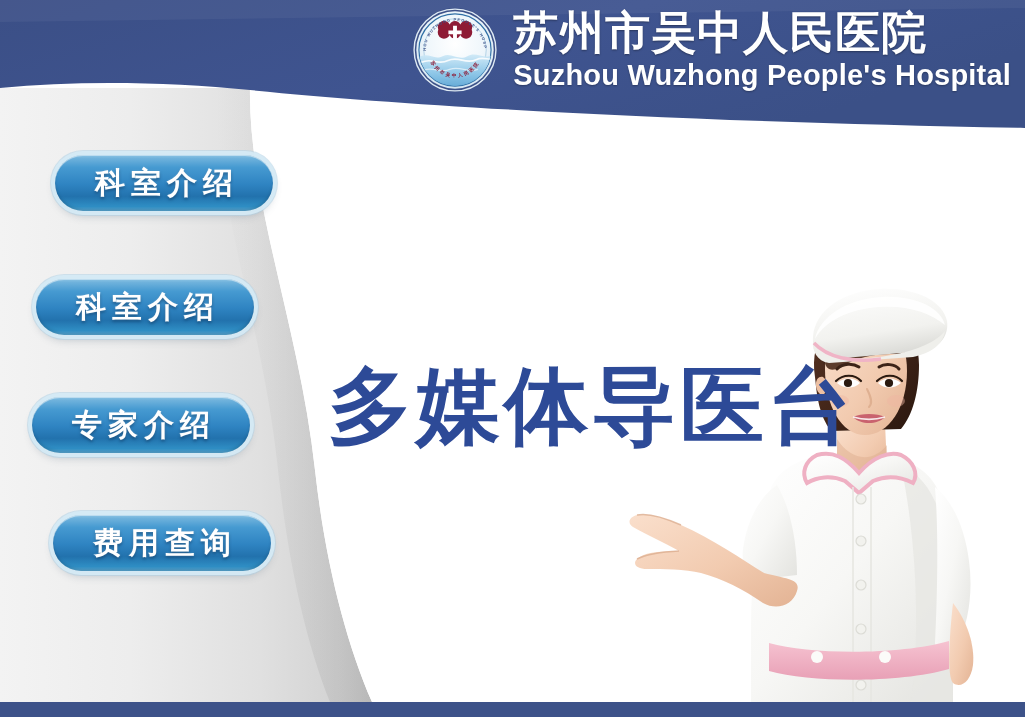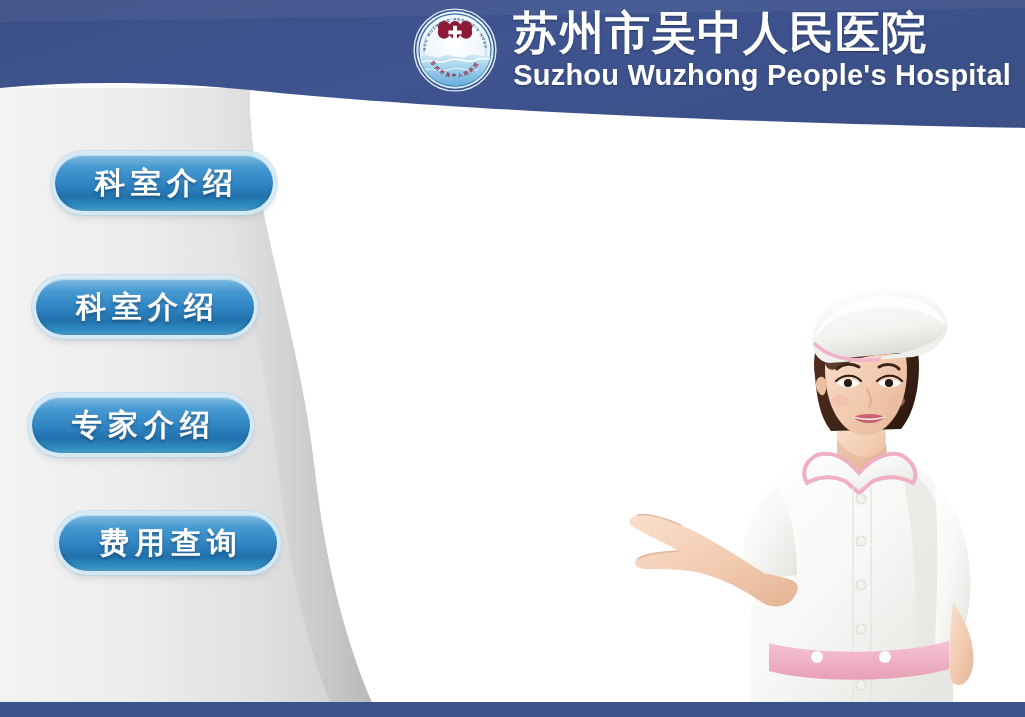--- a/index.html
+++ b/index.html
@@ -67,21 +67,21 @@
   }
   .nav-btn .label{
     color:#ffffff; font-size:30px; font-weight:bold;
     letter-spacing:6px; text-indent:6px;
     text-shadow:0 2px 3px rgba(10,50,90,.55), 0 0 2px rgba(255,255,255,.25);
     white-space:nowrap;
   }
   #btn-0{ left:55px;  top:155px; width:218px; }
   #btn-1{ left:36px;  top:279px; width:218px; }
   #btn-2{ left:32px;  top:397px; width:218px; }
-  #btn-3{ left:59px;  top:515px; width:218px; }
+  #btn-3{ left:53px;  top:515px; width:218px; }
 
   
   #main-title{
     position:absolute; left:328px; top:358px; z-index:5;
     color:#2d4a97; font-size:84px; font-weight:bold;
     letter-spacing:4px; line-height:96px; white-space:nowrap;
   }
 
   
   #nurse{
@@ -218,20 +218,21 @@
       <span class="label">专家介绍</span>
     </div>
     <div class="nav-btn" id="btn-1">
       <span class="label">科室介绍</span>
     </div>
     <div class="nav-btn" id="btn-3">
       <span class="label">费用查询</span>
     </div>
   </div>
 
+  <div id="main-title">多媒体导医台</div>
 
   <div id="nurse">
     <svg viewBox="0 0 430 430" xmlns="http://www.w3.org/2000/svg" aria-hidden="true">
       <defs>
         <linearGradient id="skin" x1="0" y1="0" x2="1" y2="1">
           <stop offset="0%" stop-color="#fadfcc"></stop>
           <stop offset="55%" stop-color="#f2cbb0"></stop>
           <stop offset="100%" stop-color="#e3b394"></stop>
         </linearGradient>
         <linearGradient id="cloth" x1="0" y1="0" x2="1" y2="1">

